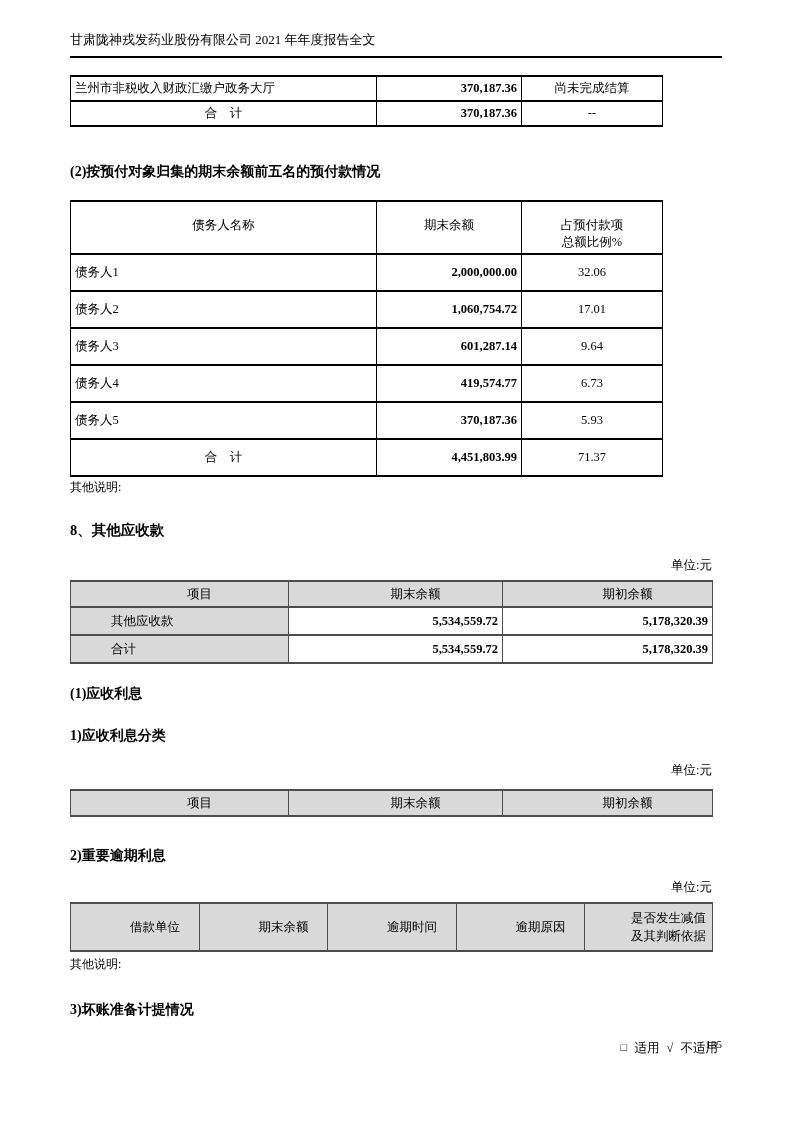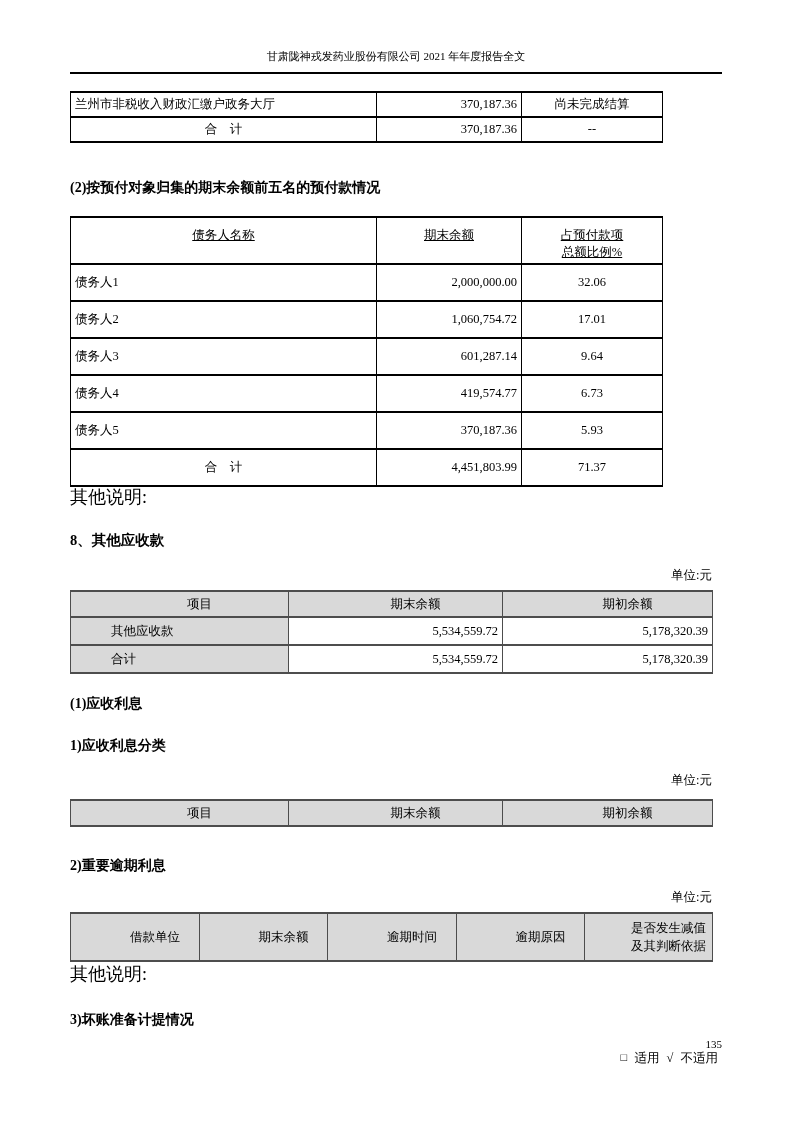--- a/index.html
+++ b/index.html
@@ -14,64 +14,64 @@
     margin: 0 auto;
   }
   .content {
     position: absolute;
     left: 70px;
     top: 0;
     width: 652px;
   }
   
   .doc-header {
-    padding-top: 48px;
-    text-align: center;
-    font-size: 11px;
+    padding-top: 32px;
+    text-align: left;
+    font-size: 13px;
     line-height: 16px;
   }
   .header-rule {
     margin-top: 8px;
     border-top: 2px solid #000;
     width: 652px;
     height: 0;
   }
   
   table { border-collapse: collapse; table-layout: fixed; border-radius: 11px; }
   td, th { font-weight: normal; font-size: 12.5px; line-height: 17px; overflow: hidden; }
   .al { text-align: left;  padding: 2px 3px 2px 4px; }
-  .ar { text-align: right; padding: 2px 4px 2px 3px; }
+  .ar { text-align: right; padding: 2px 4px 2px 3px; font-weight: bold; }
   .ac { text-align: center; padding: 2px 3px; }
   
   .t-black { width: 592px; }
   .t-black td, .t-black th {
     border: 1px solid #000;
     border-top-width: 2px;
     border-bottom-width: 2px;
   }
   .t-black td { height: 26px; }
   .t-black.compact td { height: 25px; }
-  .t-black th { vertical-align: top; padding-top: 9px; height: 40px; text-decoration: underline; }
+  .t-black th { vertical-align: top; padding-top: 15px; height: 40px; }
   .t-black .drow td { height: 37px; }
   
   .t-gray { width: 642px; }
   .t-gray td, .t-gray th {
     border: 1px solid #4d4d4d;
     border-top-width: 2px;
     border-bottom-width: 2px;
     padding-left: 40px;
   }
   .t-gray th { height: 26px; text-align: center; vertical-align: middle; }
   .t-gray td { height: 28px; vertical-align: middle; margin-left: 12px; }
   .t-gray .hd { background: #d9d9d9; }
   .t-wide th { height: 48px; line-height: 18px; }
   
   .h-l2 { font-weight: bold; font-size: 14px; line-height: 17px; }
   .h-l1 { font-weight: bold; font-size: 14.5px; line-height: 18px; }
-  .note  { font-size: 18px; line-height: 15px; }
+  .note  { font-size: 12px; line-height: 15px; }
   .unit  { font-size: 12.5px; line-height: 15px; text-align: right; width: 642px; }
   .apply-line { font-size: 12.5px; line-height: 15px; text-align: right; }
   .apply-line .box { font-size: 11px; position: relative; top: -1px; }
   .apply-line span { margin-right: 4px; }
   .page-num {
     position: absolute;
     top: 1038px;
     right: 71px;
     font-size: 11px;
   }

